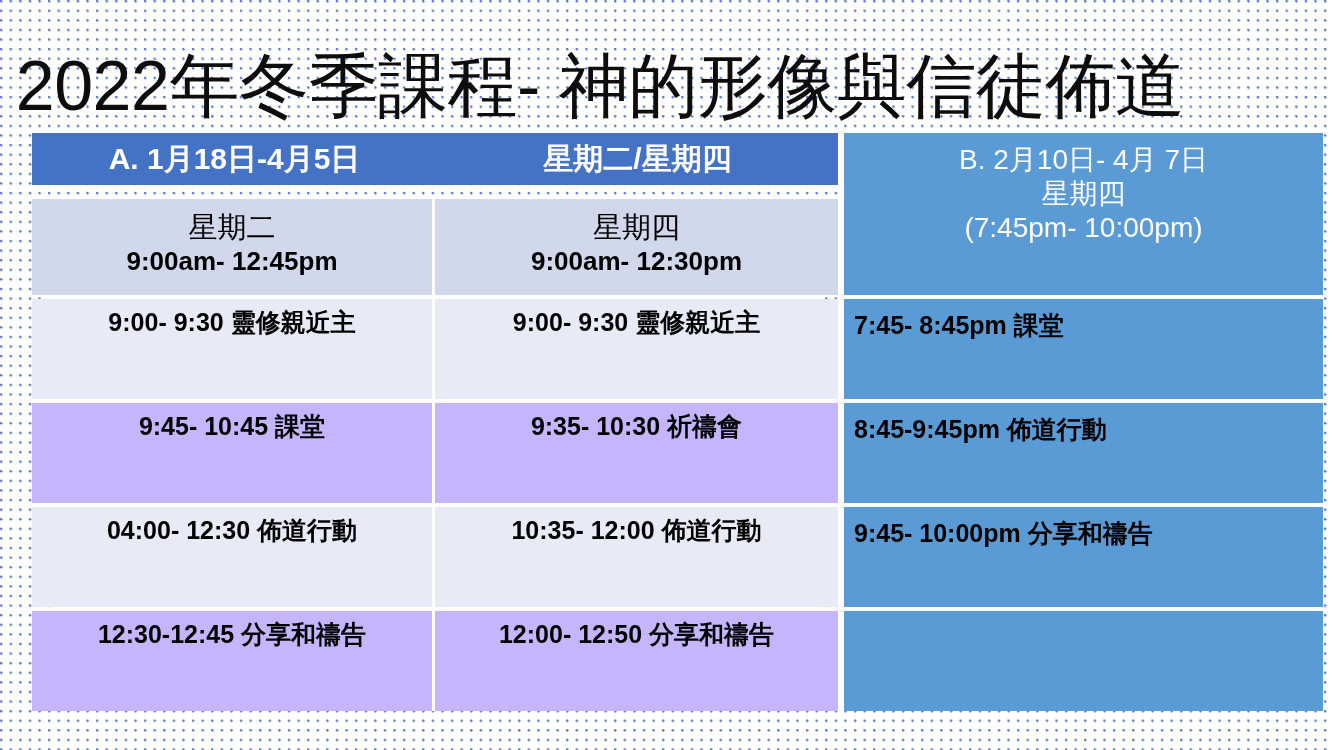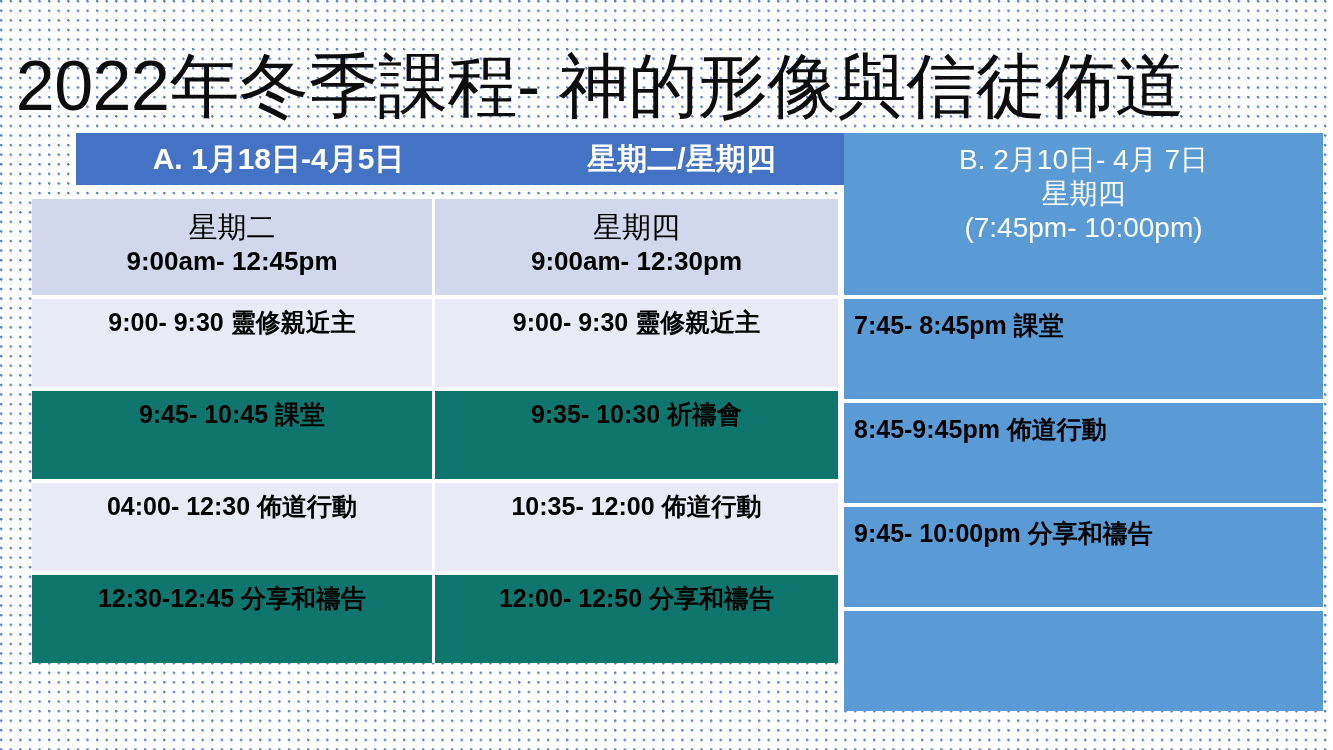--- a/index.html
+++ b/index.html
@@ -70,21 +70,20 @@
     top: 0;
     width: 806px;
     height: 52px;
     background: #4472c4;
     color: #ffffff;
     font-weight: bold;
     font-size: 30px;
     display: flex;
     align-items: center;
     box-sizing: border-box;
-    margin-left: 44px;
   }
   .a-header .h-left {
     width: 405px;
     text-align: center;
     white-space: nowrap;
   }
   .a-header .h-right {
     width: 401px;
     text-align: center;
     white-space: nowrap;
@@ -112,22 +111,22 @@
     line-height: 1.25;
     overflow: hidden;
   }
   .a-cell.left  { width: 403px; border-right: 3px solid #ffffff; text-align: center; }
   .a-cell.right { width: 403px; text-align: center; }
 
   .row-sub   { height: 96px; }
   .row-sub .a-cell { background: #d2d8ec; padding-top: 10px; font-size: 26px; font-weight: bold; }
   .row-sub .sub-line1 { font-weight: normal; font-size: 29px; }
 
-  .row-body { height: 92px; border-top: 4px solid #ffffff; }
-  .row-body.alt .a-cell { background: #0f766e; }
+  .row-body { height: 104px; border-top: 4px solid #ffffff; border-radius: 27px; }
+  .row-body.alt .a-cell { background: #c4b5fd; }
   .row-body .a-cell { background: #e8ebf5; }
 
   .a-cell .line { white-space: nowrap; }
 
   
   .b-header {
     position: absolute;
     left: 6px;
     top: 0;
     width: 479px;

